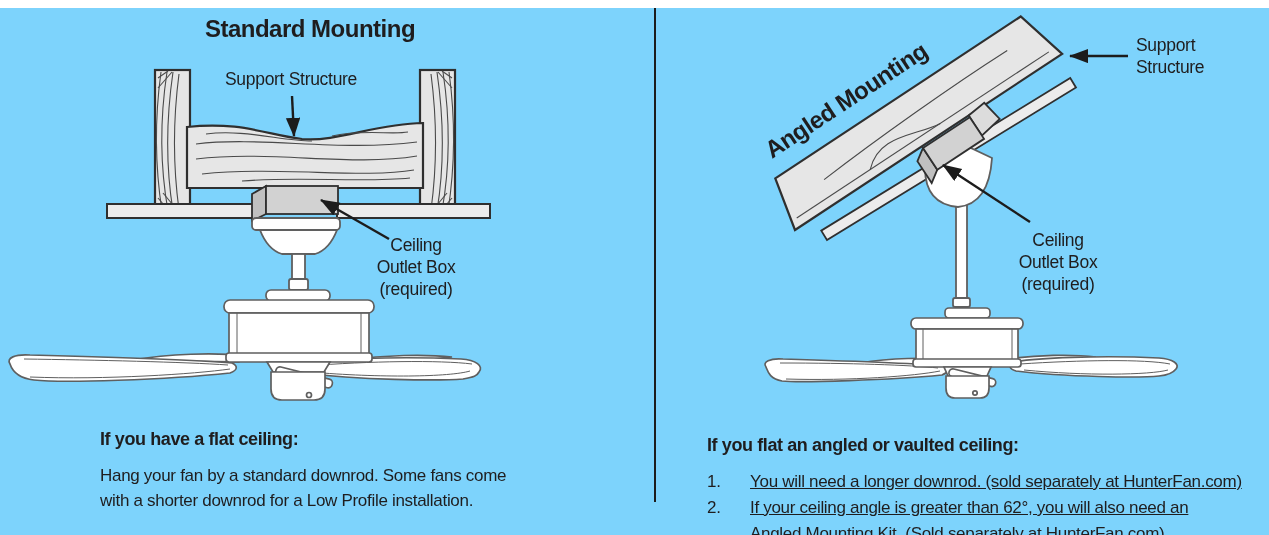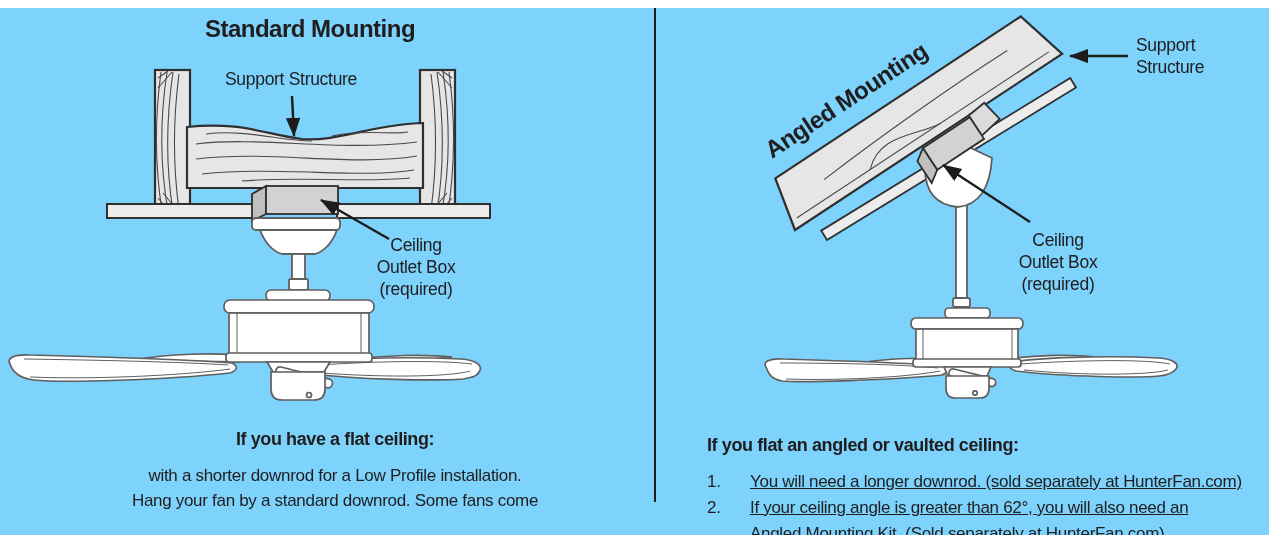--- a/index.html
+++ b/index.html
@@ -6,21 +6,21 @@
   .stage{
     position:relative;width:1269px;height:535px;background:#7dd3fc;overflow:hidden;
     font-family:"Liberation Sans", sans-serif;color:#1f1d1e;margin-top:8px;
   }
   svg text{font-family:"Liberation Sans", sans-serif;fill:#1f1d1e;}
   .diagram-title{font-size:24px;font-weight:bold;letter-spacing:-0.5px;}
   .callout{font-size:17.5px;letter-spacing:-0.3px;}
   .copy{position:absolute;letter-spacing:-0.3px;}
   .copy h3{margin:0 0 13px 0;font-size:18px;letter-spacing:-0.4px;}
   .copy p{margin:0;font-size:17px;line-height:25px;white-space:nowrap;}
-  .left-copy{left:100px;top:421px;width:470px;text-align:center;}
+  .left-copy{left:100px;top:421px;width:470px;}
   .right-copy{left:707px;top:427px;width:560px;}
   .list-row{display:flex;font-size:17px;line-height:26px;}
   .list-num{width:43px;flex:0 0 43px;}
   .list-text{white-space:nowrap;text-decoration:underline;}
   .divider{position:absolute;left:654px;top:0;width:2px;height:494px;background:#1c1c1c;}
 </style>
 </head>
 <body>
 
 <div class="stage">
@@ -208,22 +208,22 @@
       </g>
       <line x1="1030" y1="214" x2="943" y2="157" stroke="#1c1c1c" stroke-width="2.4" marker-end="url(#ah)"></line>
     </g>
   </svg>
 
   <div class="divider"></div>
 
   
   <div class="copy left-copy">
     <h3>If you have a flat ceiling:</h3>
+    <p>Hang your fan by a standard downrod. Some fans come</p>
     <p>with a shorter downrod for a Low Profile installation.</p>
-    <p>Hang your fan by a standard downrod. Some fans come</p>
   </div>
 
   
   <div class="copy right-copy">
     <h3>If you flat an angled or vaulted ceiling:</h3>
     <div class="list-row">
       <span class="list-num">1.</span>
       <span class="list-text">You will need a longer downrod. (sold separately at HunterFan.com)</span>
     </div>
     <div class="list-row">

